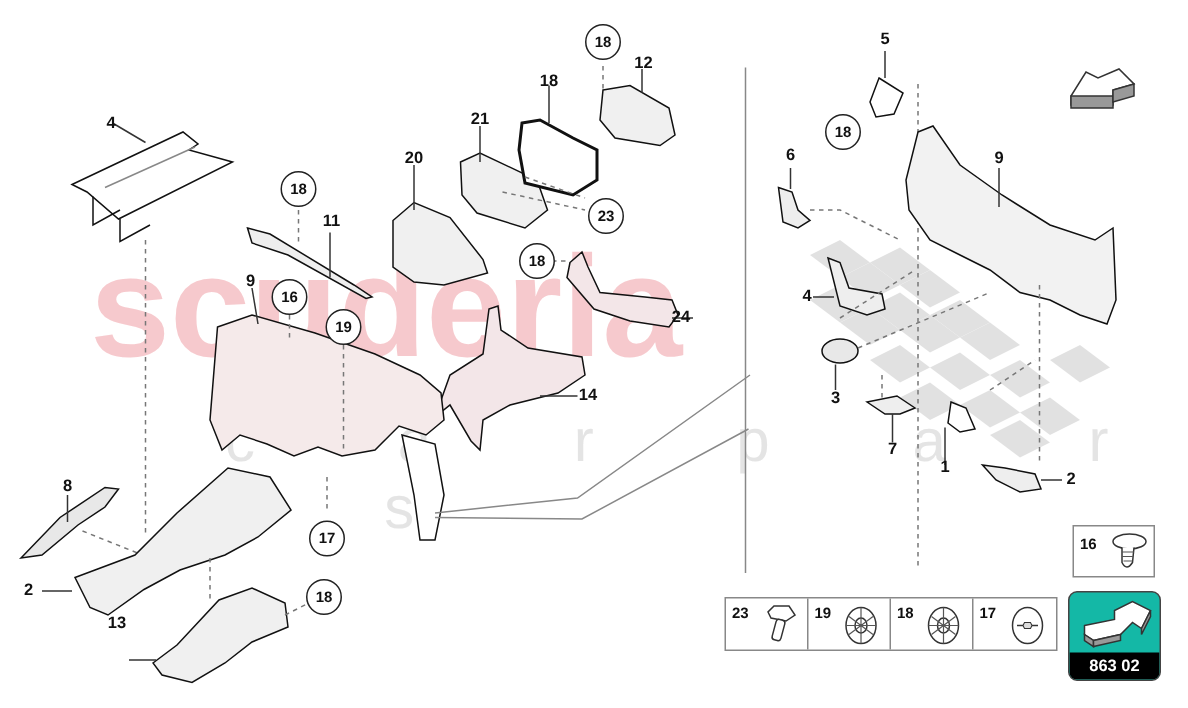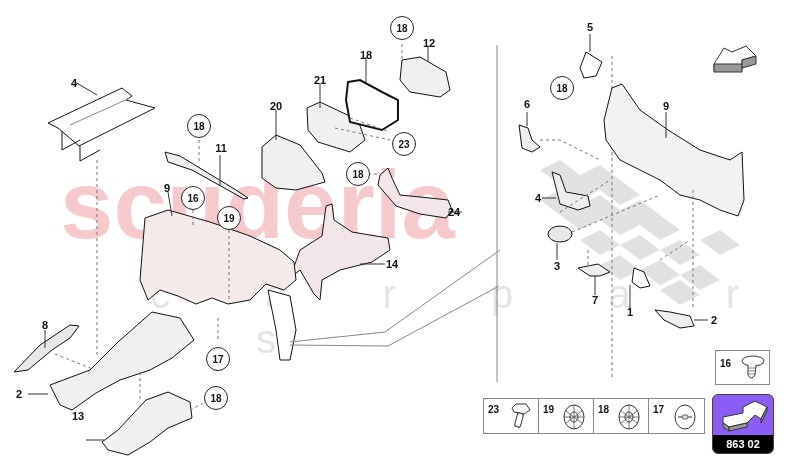--- a/index.html
+++ b/index.html
@@ -11,21 +11,21 @@
   .wm { position:absolute; font-weight:bold; color:#f4b8bd; opacity:0.75; letter-spacing:2px; pointer-events:none; }
   .wm-main { left:60px; top:150px; font-size:96px; letter-spacing:0px; }
   .wm-sub { left:150px; top:272px; font-size:40px; letter-spacing:42px; color:#e2e2e2; opacity:0.9; font-weight:normal; }
   .legend-row { position:absolute; left:483px; top:398px; height:36px; display:flex; border:1px solid #888; box-sizing:border-box; background:#fff; }
   .legend-cell { position:relative; width:55px; height:34px; border-right:1px solid #888; box-sizing:border-box; }
   .legend-cell:last-child { border-right:none; }
   .legend-num { position:absolute; left:4px; top:5px; font-size:10px; font-weight:bold; color:#111; }
   .legend-icon { position:absolute; right:6px; top:3px; }
   .box16 { position:absolute; left:715px; top:350px; width:55px; height:35px; border:1px solid #888; box-sizing:border-box; background:#fff; }
   .box16 .legend-num { top:7px; }
-  .navbox { position:absolute; left:712px; top:394px; width:62px; height:60px; border:1px solid #444; border-radius:6px; box-sizing:border-box; background:#8b5cf6; overflow:hidden; }
+  .navbox { position:absolute; left:712px; top:394px; width:62px; height:60px; border:1px solid #444; border-radius:6px; box-sizing:border-box; background:#14b8a6; overflow:hidden; }
   .navbox .code { position:absolute; left:0; bottom:0; width:100%; height:18px; background:#000; color:#fff; font-size:11px; font-weight:bold; text-align:center; line-height:18px; }
   .navbox svg { position:absolute; left:6px; top:4px; }
   .dirarrow { position:absolute; left:712px; top:42px; }
 </style>
 </head>
 <body>
 
 <div class="stage">
 
   <div class="wm wm-main">scuderia</div>

